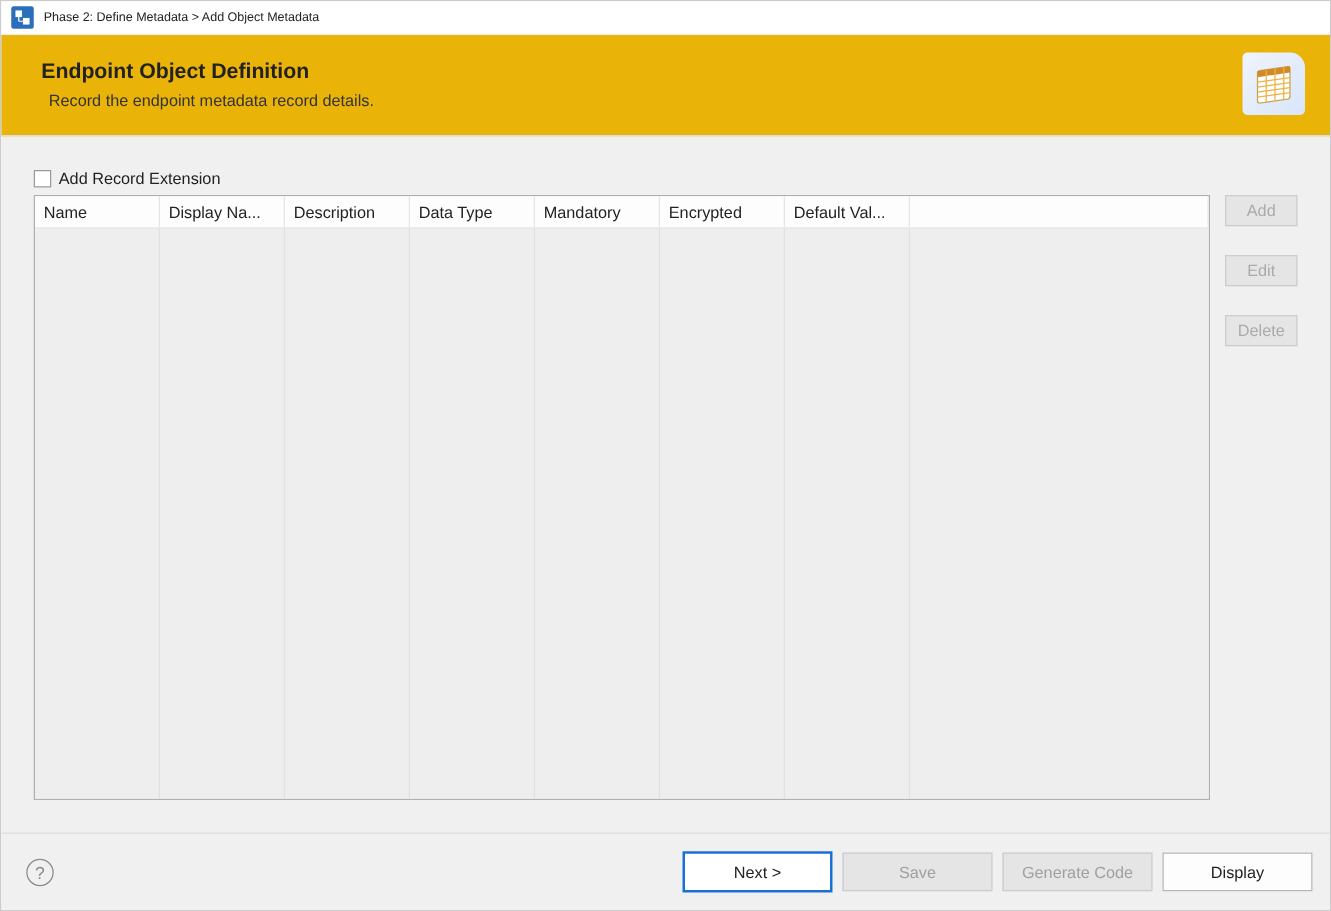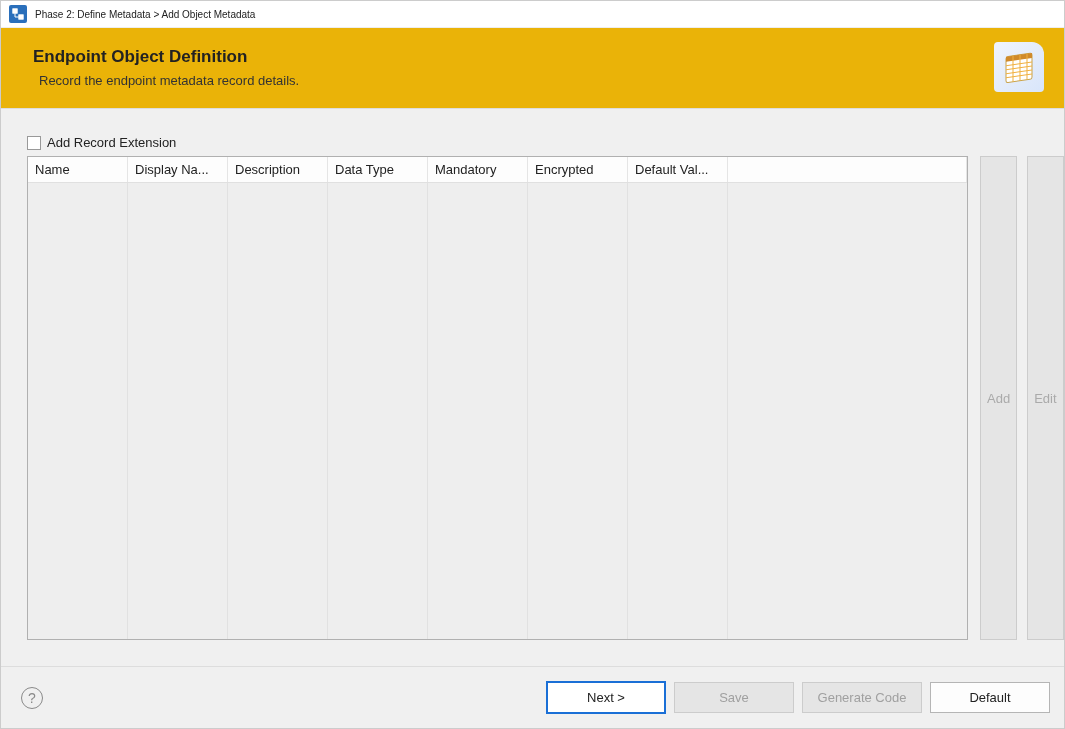--- a/index.html
+++ b/index.html
@@ -135,22 +135,22 @@
       flex: 1;
       background: #eeeeee;
       display: flex;
     }
     .table-body .body-col {
       border-right: 1px solid #e1e1e1;
     }
     .table-body .body-col:last-child { border-right: none; }
     .side-buttons {
       display: flex;
-      flex-direction: row;
-      gap: 10px;
+      flex-direction: column;
+      gap: 23px;
       width: 58px;
     }
     .side-buttons button {
       background: #e5e5e5;
       border: 1px solid #ccc;
       color: #aaa;
       font-size: 13px;
       padding: 4px 6px;
       text-align: center;
     }
@@ -273,14 +273,14 @@
       <button>Delete</button>
     </div>
   </div>
 </div>
 
 <div class="footer">
   <div class="help-icon">?</div>
   <button class="primary">Next &gt;</button>
   <button>Save</button>
   <button>Generate Code</button>
-  <button class="enabled">Default</button>
+  <button class="enabled">Display</button>
 </div>
 
 </body></html>

